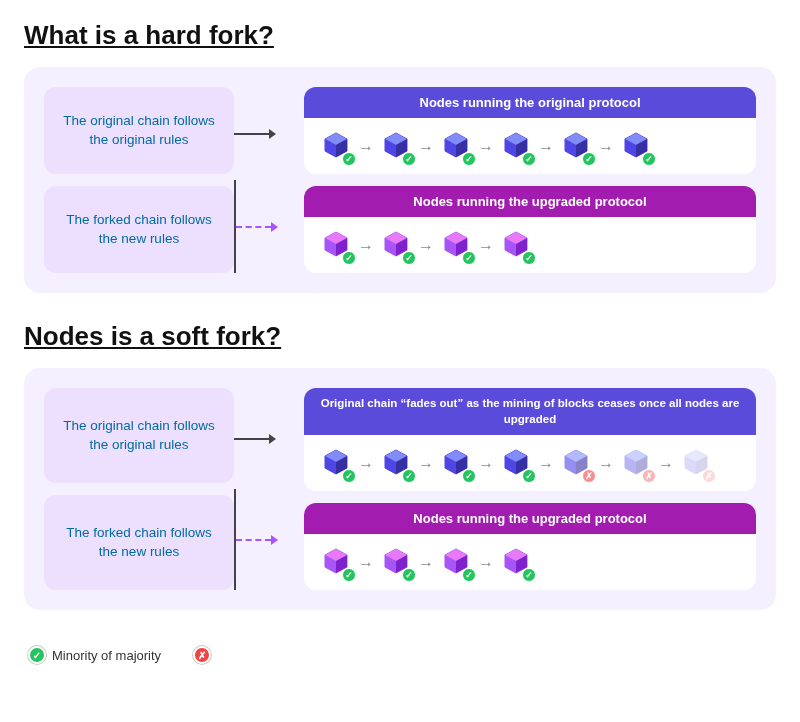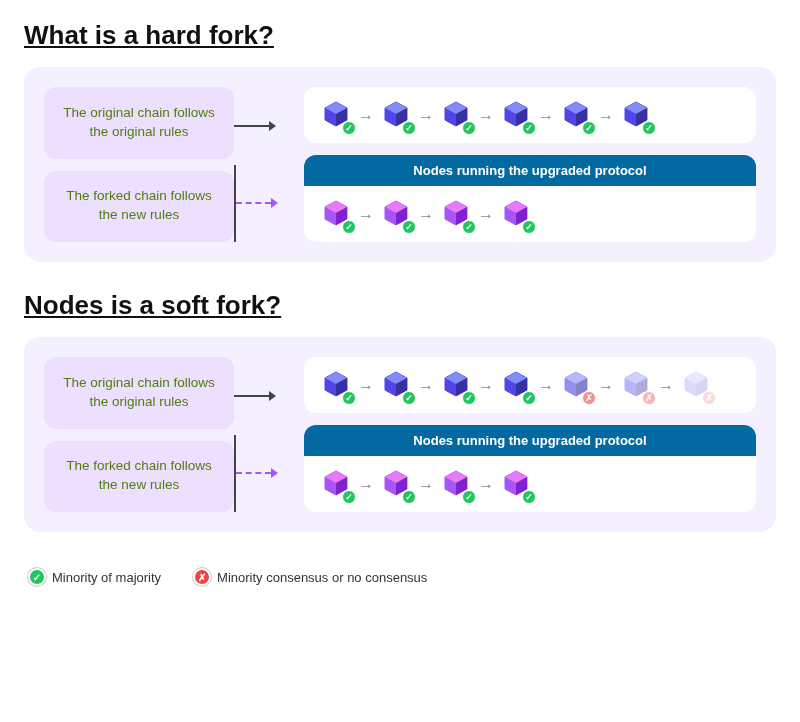--- a/index.html
+++ b/index.html
@@ -25,21 +25,21 @@
       border-radius: 16px;
       padding: 20px 20px 20px 20px;
       margin-bottom: 28px;
     }
 
     .chain-label {
       background: #ede0ff;
       border-radius: 12px;
       padding: 12px 14px;
       font-size: 13.5px;
-      color: #4d7c0f;
+      color: #0369a1;
       font-weight: 500;
       text-align: center;
       flex: 1;
       display: flex;
       align-items: center;
       justify-content: center;
       line-height: 1.4;
     }
 
     .chain-box {
@@ -53,21 +53,21 @@
       font-size: 13px;
       font-weight: 700;
       color: #fff;
     }
 
     .chain-header.blue {
       background: #5b4bdb;
     }
 
     .chain-header.purple {
-      background: #0369a1;
+      background: #a21caf;
     }
 
     .chain-blocks {
       background: #fff;
       padding: 10px 14px;
       display: flex;
       align-items: center;
       gap: 4px;
       flex-wrap: wrap;
     }
@@ -197,20 +197,21 @@
 
       <div style="height:50%; display:flex; align-items:center; width:100%; justify-content:flex-start; padding-left:0; position:relative; margin-top:auto;">
         <div style="width:35px; border-top:2px dashed #a855f7; margin-left:2px;"></div>
         <div style="width:0;height:0;border-top:5px solid transparent;border-bottom:5px solid transparent;border-left:7px solid #a855f7;"></div>
       </div>
     </div>
 
     <div class="right-chains">
 
       <div class="chain-box">
+        <div class="chain-header blue">Nodes running the original protocol</div>
         <div class="chain-blocks">
 
           <div class="block-wrapper">
             <svg class="cube-svg" viewBox="0 0 34 34" xmlns="http://www.w3.org/2000/svg">
               <polygon points="17,4 28,10 28,22 17,28 6,22 6,10" fill="#6366f1" stroke="#4f46e5" stroke-width="1"></polygon>
               <polygon points="17,4 28,10 17,16 6,10" fill="#818cf8"></polygon>
               <polygon points="6,10 17,16 17,28 6,22" fill="#4f46e5"></polygon>
               <polygon points="28,10 17,16 17,28 28,22" fill="#3730a3"></polygon>
             </svg>
             <div class="badge green">✓</div>
@@ -334,20 +335,21 @@
       <div style="position:absolute; left:0; top:50%; width:2px; height:50%; background:#444;"></div>
       <div style="height:50%; display:flex; align-items:center; width:100%; justify-content:flex-start; padding-left:0; position:relative; margin-top:auto;">
         <div style="width:35px; border-top:2px dashed #a855f7; margin-left:2px;"></div>
         <div style="width:0;height:0;border-top:5px solid transparent;border-bottom:5px solid transparent;border-left:7px solid #a855f7;"></div>
       </div>
     </div>
 
     <div class="right-chains">
 
       <div class="chain-box">
+        <div class="chain-header blue" style="font-size:11.5px; line-height:1.35; padding:8px 10px;">Original chain “fades out” as the mining of blocks ceases once all nodes are upgraded</div>
         <div class="chain-blocks">
           <div class="block-wrapper">
             <svg class="cube-svg" viewBox="0 0 34 34">
                 <polygon points="17,4 28,10 28,22 17,28 6,22 6,10" fill="#6366f1" stroke="#4f46e5" stroke-width="1"></polygon>
                 <polygon points="17,4 28,10 17,16 6,10" fill="#818cf8"></polygon>
                 <polygon points="6,10 17,16 17,28 6,22" fill="#4f46e5"></polygon>
                 <polygon points="28,10 17,16 17,28 28,22" fill="#3730a3"></polygon>
               </svg>
             <div class="badge green">✓</div>
           </div>
@@ -462,15 +464,14 @@
   </div>
 </div>
 
 <div class="legend">
   <div class="legend-item">
     <div class="legend-badge green">✓</div>
     <span>Minority of majority</span>
   </div>
   <div class="legend-item">
     <div class="legend-badge red">✗</div>
-    <span>Minority consensus or no consensus</span>
   </div>
 </div>
 
 </body></html>

